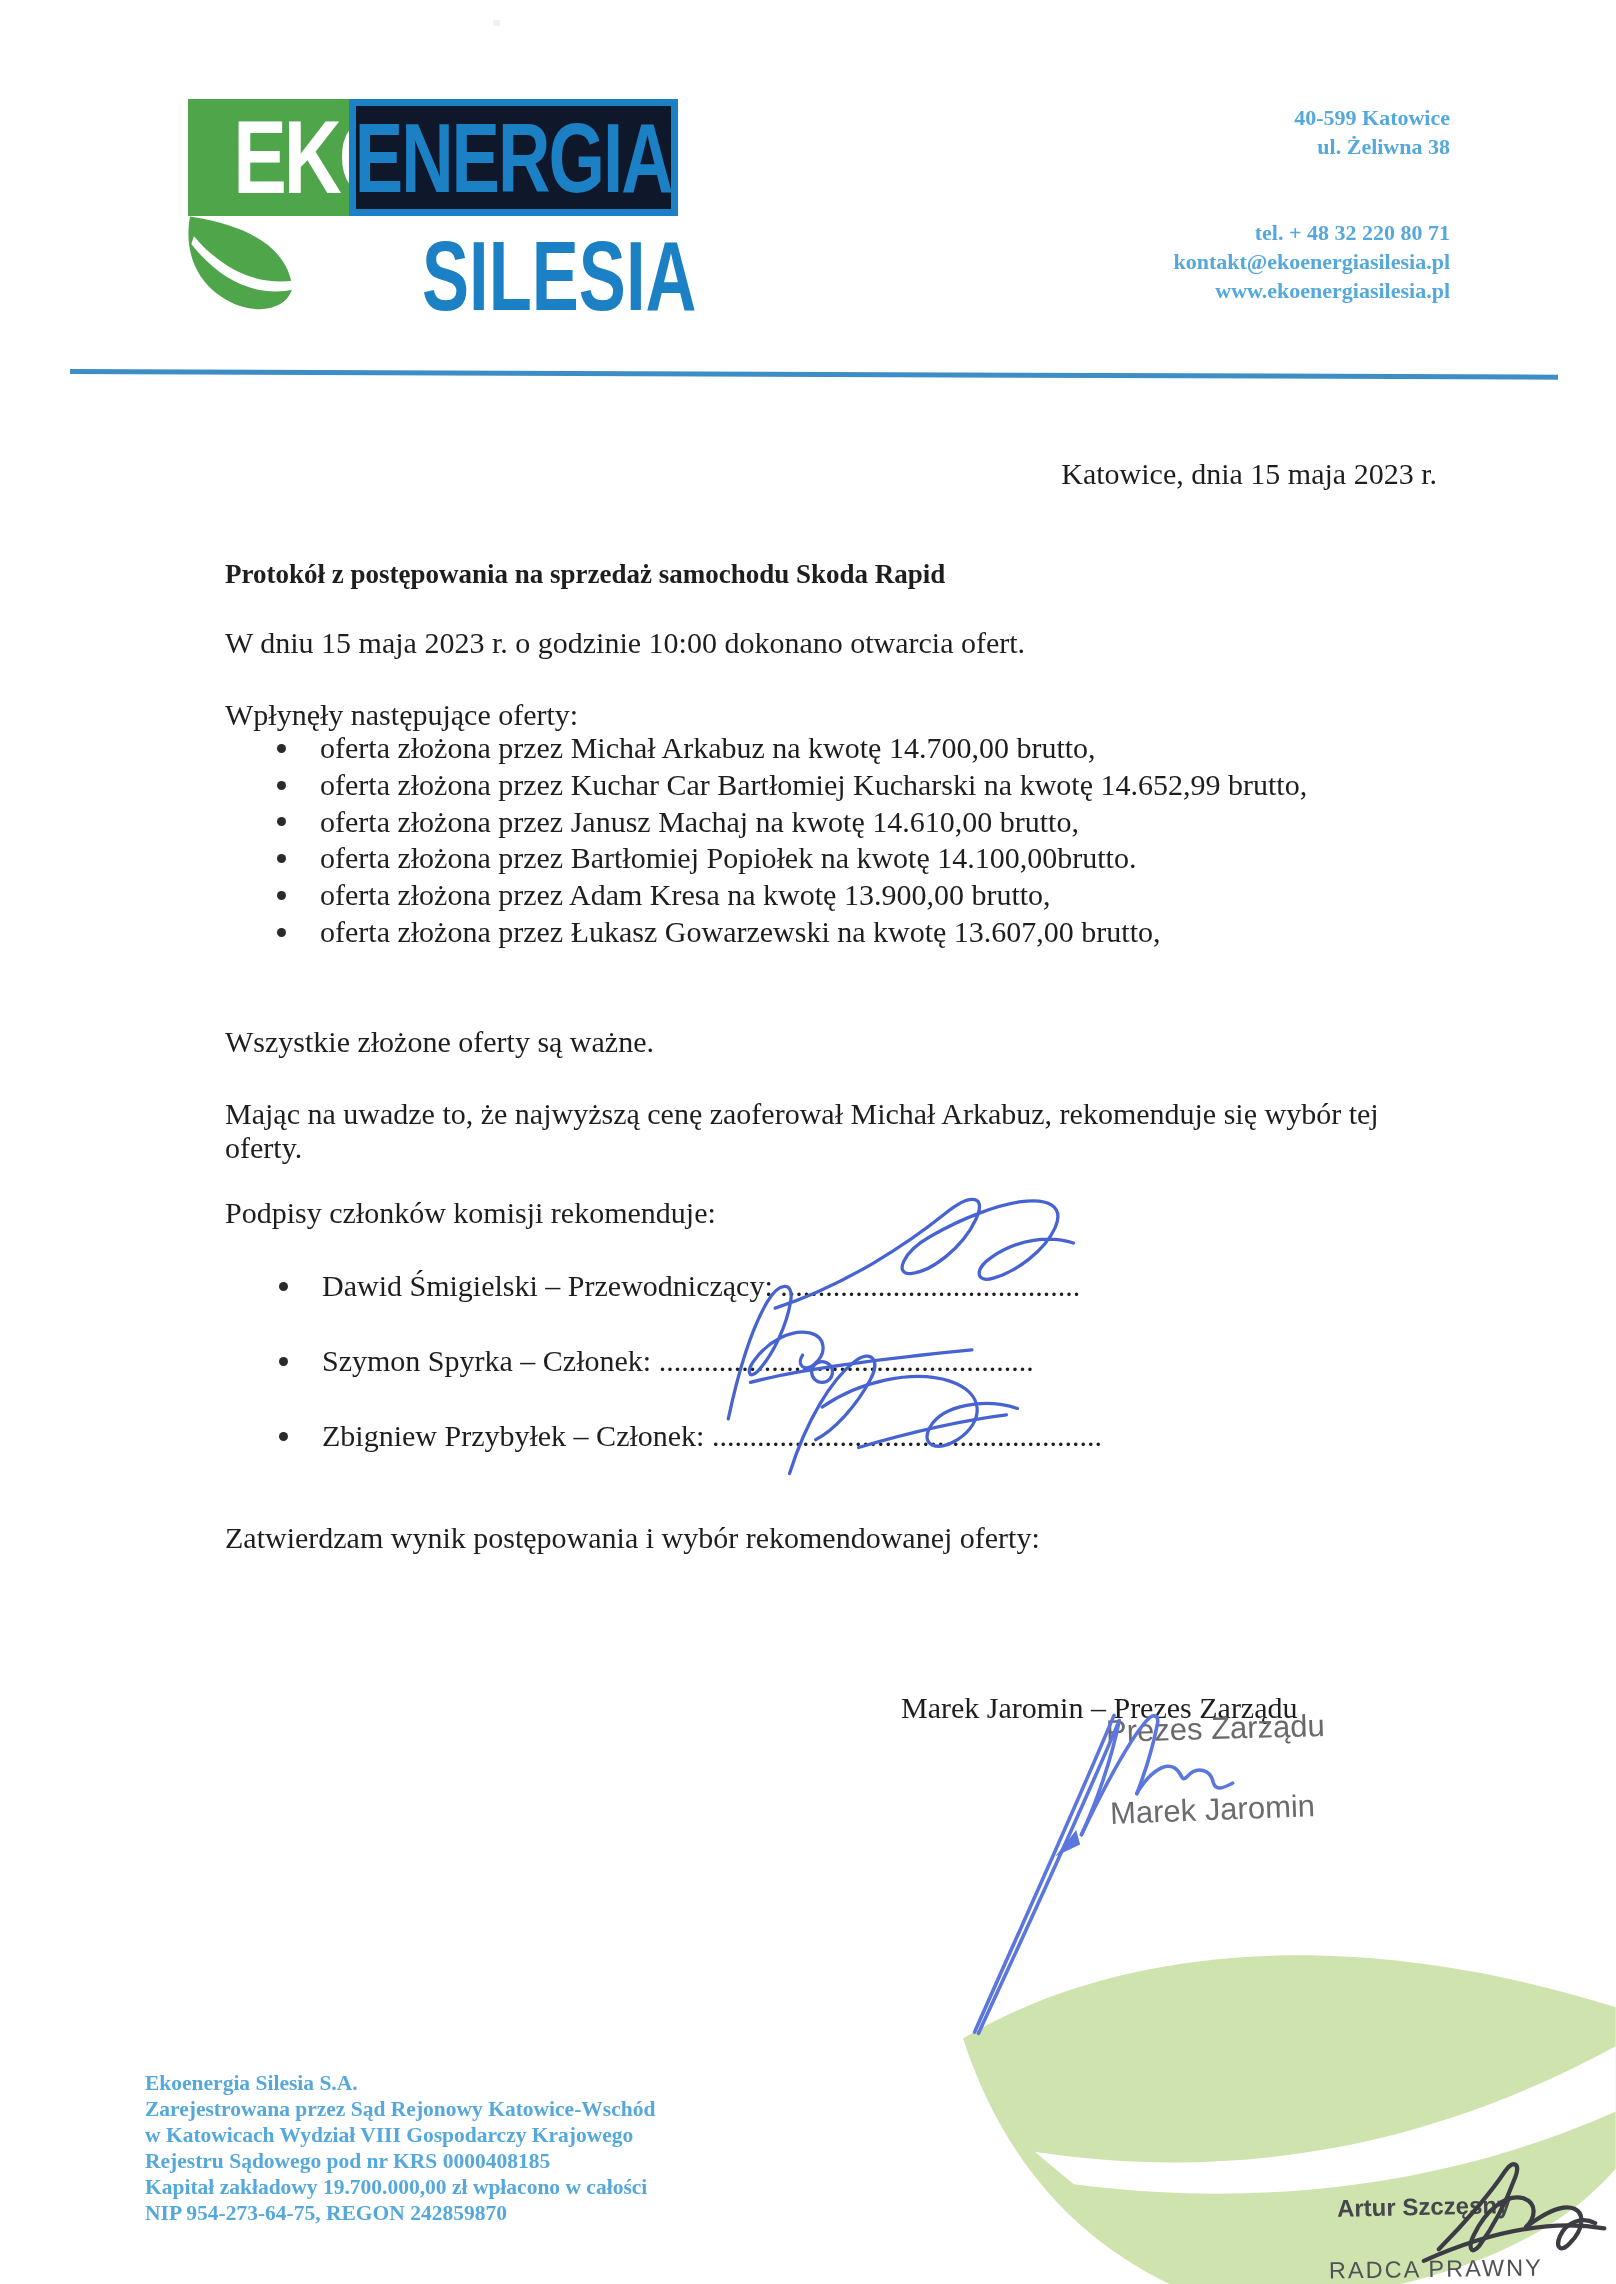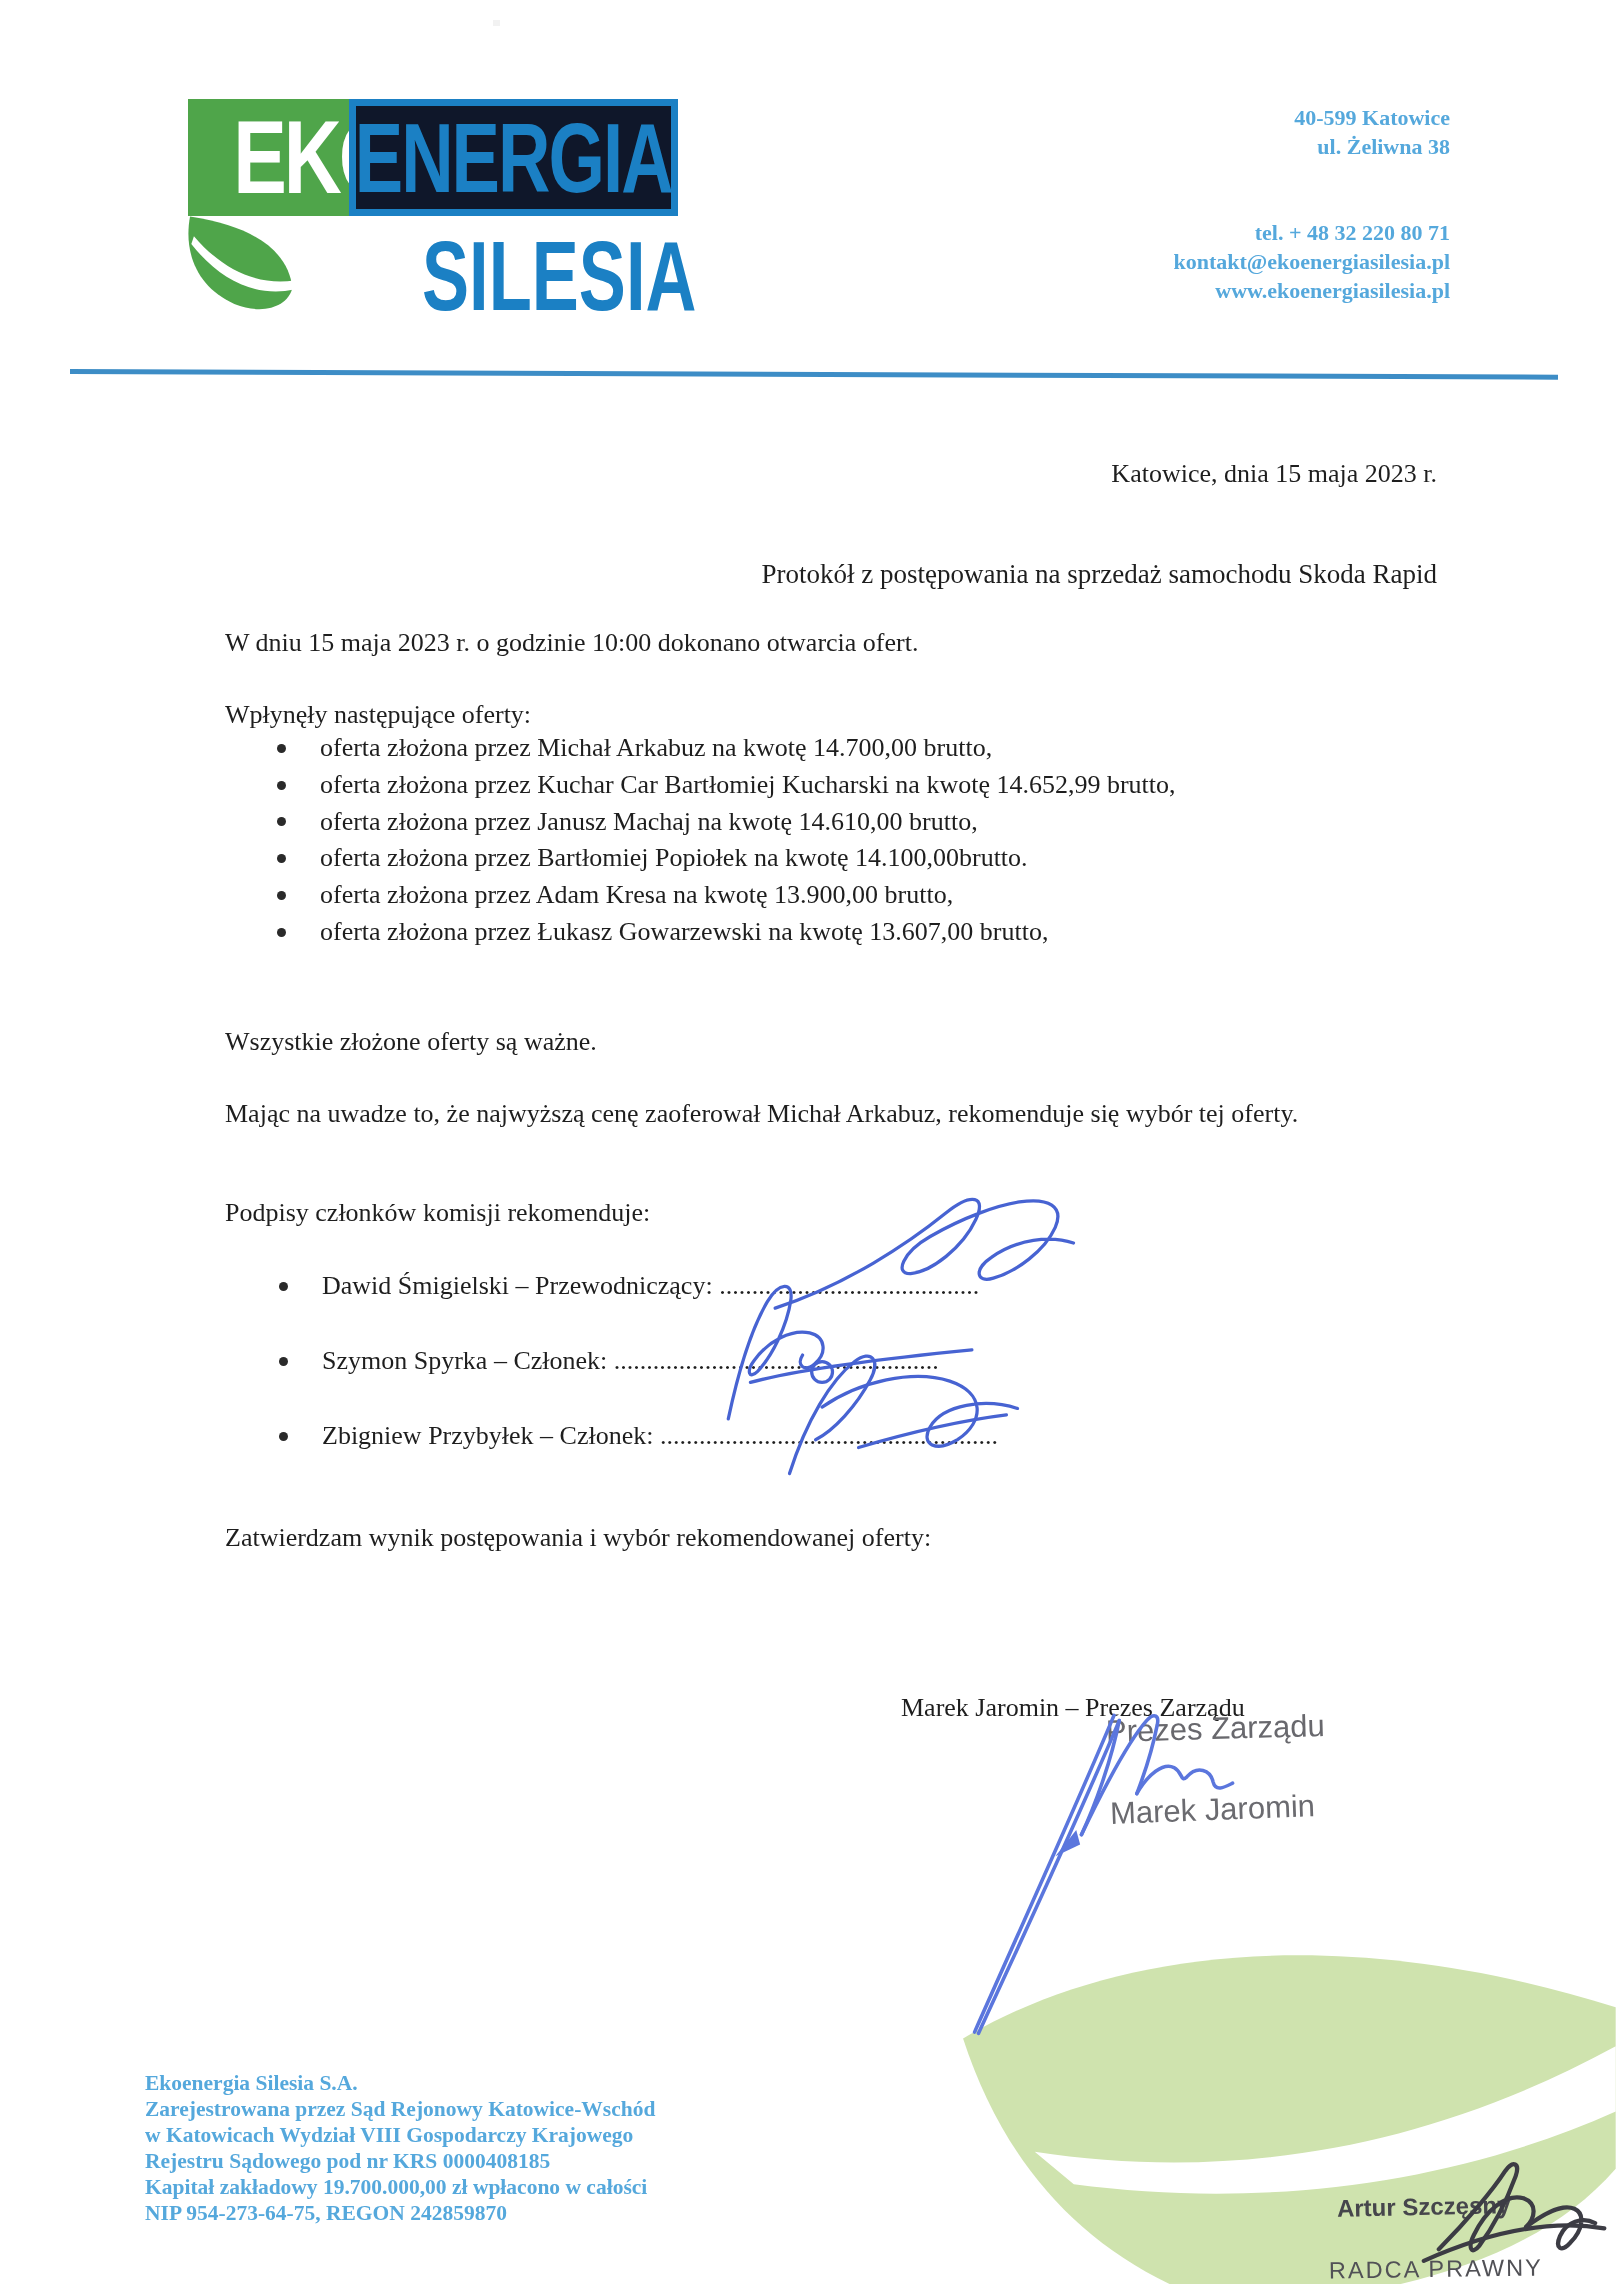--- a/index.html
+++ b/index.html
@@ -43,23 +43,23 @@
   }
   .addr-top{top:103px;}
   .addr-contact{top:218px;margin-left:36px;}
 
   .divider{
     left:70px;top:369px;width:1488px;height:4.6px;background:var(--divider-blue);
     transform:rotate(.22deg);transform-origin:left center;
   }
 
   
-  .body-text{font-size:26px;line-height:27px;}
+  .body-text{font-size:30px;line-height:27px;}
   .date-line{left:225px;top:460px;width:1212px;text-align:right;}
-  .doc-title{left:225px;top:559px;width:1212px;text-align:right;font-weight:400;font-size:27px;}
+  .doc-title{left:225px;top:559px;width:1212px;text-align:left;font-weight:700;font-size:27px;}
   .intro{left:225px;top:629px;width:1186px;}
   .offers-heading{left:225px;top:701px;width:1186px;}
   .offers-list{left:277px;top:734px;width:1147px;}
   .offer-row{display:flex;margin-bottom:9.8px;}
   .bullet-dot{
     flex:0 0 auto;width:9px;height:9px;border-radius:50%;background:#2a2a2a;
     margin:9.8px 34px 0 0;
   }
   .validity{left:225px;top:1028px;width:1186px;}
   .recommendation{left:225px;top:1097px;width:1166px;line-height:34px;}

